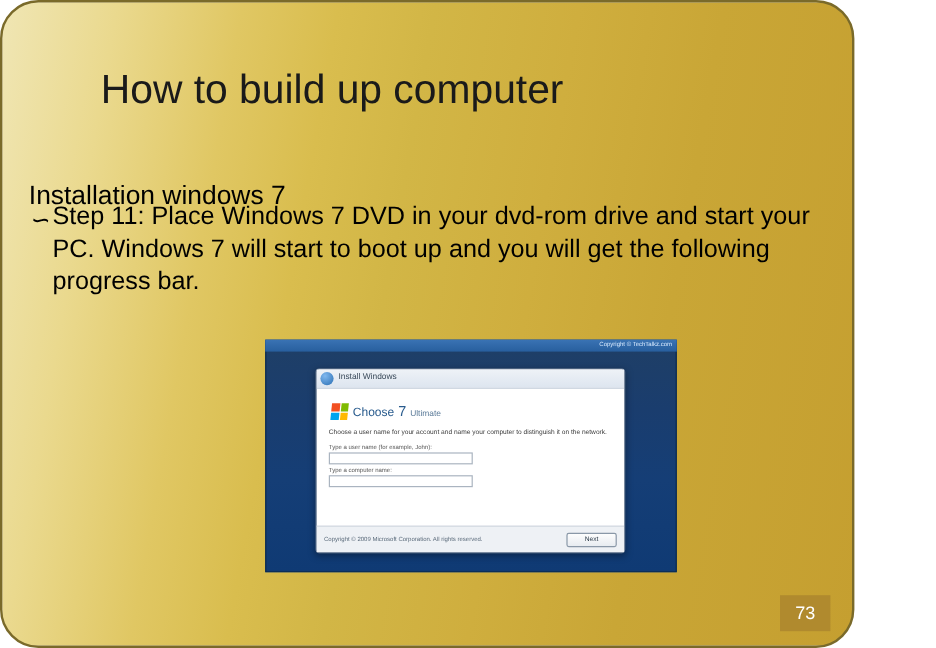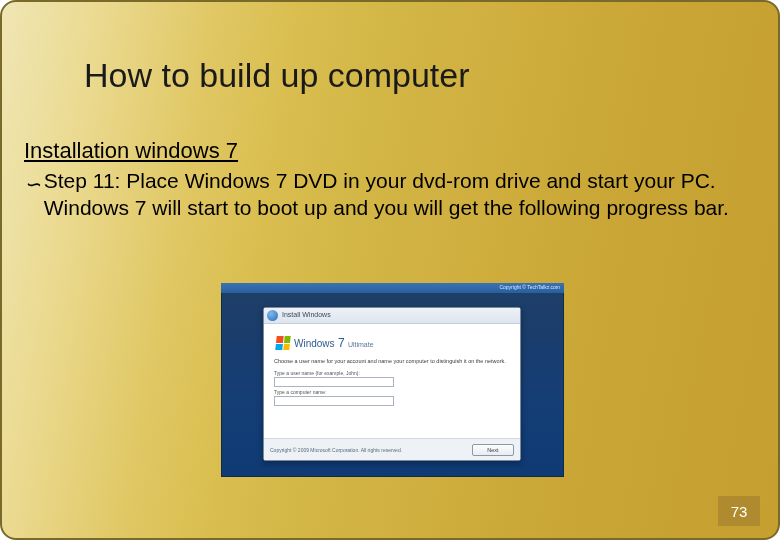--- a/index.html
+++ b/index.html
@@ -1,39 +1,38 @@
 <!DOCTYPE html>
 <html><head>
 <meta charset="utf-8">
 <style>
   * { box-sizing: border-box; margin: 0; padding: 0; }
   html, body { width: 780px; height: 540px; overflow: hidden; font-family: Arial, Helvetica, sans-serif; }
   .slide {
-    width: 780px; height: 540px;
+    width: 712px; height: 540px;
     background: linear-gradient(100deg,
       #f0e6b4 0%, #ead98e 12%, #e0c763 25%, #d9bd4e 35%,
       #d2b646 45%, #cfae3e 60%, #c9a636 75%, #c59f30 100%);
     position: relative;
-    border-radius: 16px;
+    border-radius: 32px;
     border: 2px solid #7a6a2a;
     padding: 0;
   }
   .title {
     font-size: 34px;
     color: #1a1a1a;
     position: absolute;
     left: 82px; top: 54px;
     font-weight: normal;
   }
   .subtitle {
     position: absolute;
-    left: 22px; top: 136px;
+    left: 22px; top: 148px;
     font-size: 22px;
     color: #000;
-    text-decoration: underline;
   }
   .body-row {
     position: absolute;
     left: 22px; right: 22px; top: 166px;
     font-size: 21px;
     color: #000;
     line-height: 1.28;
     display: flex;
     align-items: flex-start;
   }
@@ -164,21 +163,21 @@
       </div>
       <div class="iw-body">
         <div class="iw-logo-row">
           <span class="iw-flag">
               <span></span>
               <span></span>
               <span></span>
               <span></span>
             </span>
           <span class="iw-brand">
-            <span>Windows</span><span class="seven"> 7 </span><span class="edition">Ultimate</span>
+            <span>Choose</span><span class="seven"> 7 </span><span class="edition">Ultimate</span>
           </span>
         </div>
         <div class="iw-lead">Choose a user name for your account and name your computer to distinguish it on the network.</div>
         <div class="iw-label">Type a user name (for example, John):</div>
         <div class="iw-field"></div>
         <div class="iw-label">Type a computer name:</div>
         <div class="iw-field"></div>
         <span class="iw-link"></span>
       </div>
       <div class="iw-foot">

